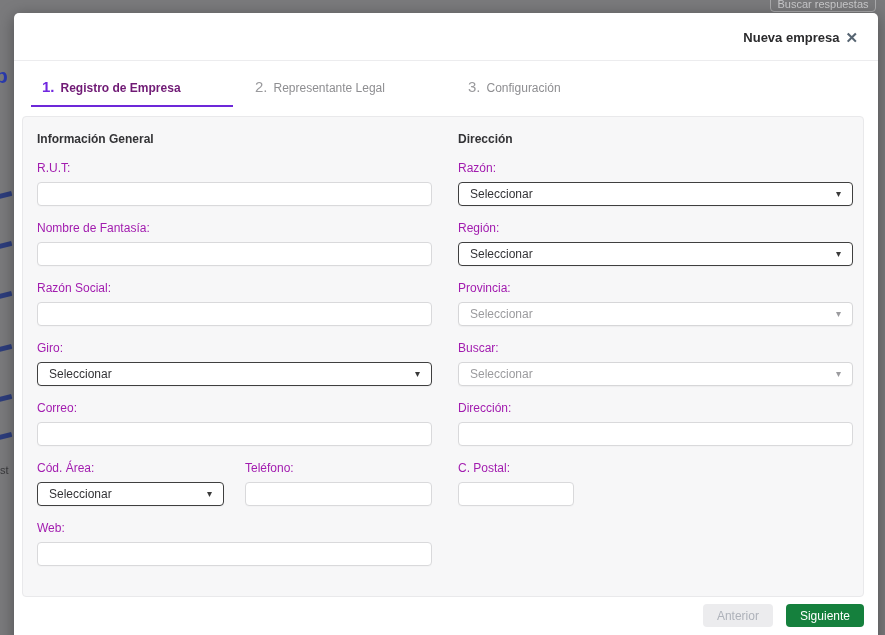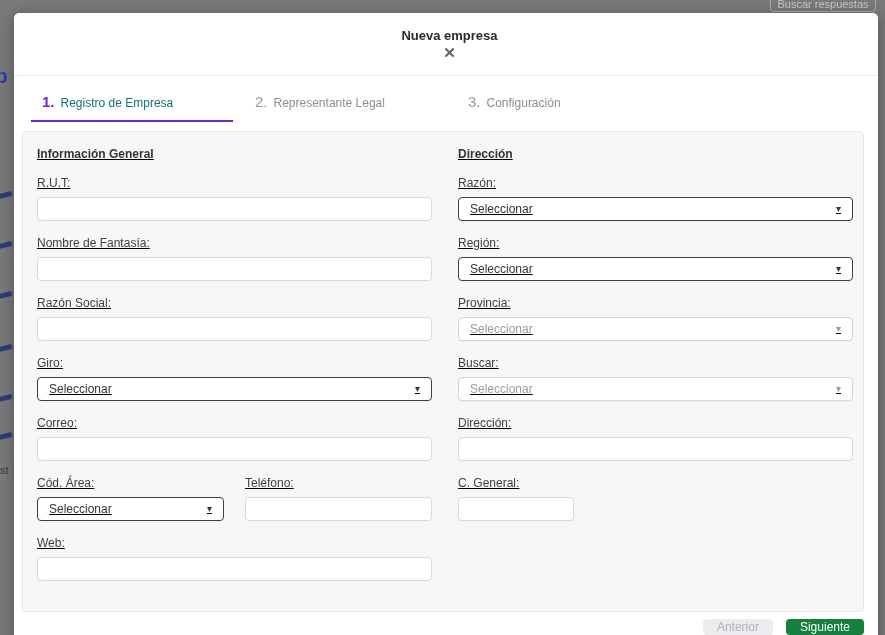--- a/index.html
+++ b/index.html
@@ -31,60 +31,59 @@
     font-size: 11px; color: #3a3a3c; font-weight: normal;
   }
 
   
   .modal {
     position: absolute; left: 14px; top: 13px; width: 864px; height: 640px;
     background: #ffffff; border-radius: 5px;
     box-shadow: 0 3px 16px rgba(0,0,0,0.35);
   }
   .modal-header {
-    display: flex; justify-content: space-between; align-items: center;
+    display: flex; justify-content: flex-end; align-items: center;
     padding: 15px 14px 13px 21px;
     border-bottom: 1px solid #ececee;
-    flex-direction: column;
   }
   .modal-title { font-size: 13px; font-weight: bold; color: #2b2b2d; }
   .close-btn {
     border: none; background: transparent; cursor: pointer;
     font-size: 15px; font-weight: bold; color: #566471; line-height: 1;
     padding: 2px 6px;
   }
 
   
   .tabs { display: flex; padding: 0 17px; margin-top: 17px; }
   .tab {
     width: 202px; margin-right: 11px; padding: 0 0 10px 11px;
     display: flex; align-items: baseline; gap: 6px;
     border-bottom: 2px solid transparent; cursor: pointer;
     background: transparent;
   }
   .tab .num { font-size: 15px; color: #9a9a9d; }
   .tab .lbl { font-size: 12px; color: #8e8e91; }
   .tab.active { border-bottom-color: #6d28d9; }
   .tab.active .num { color: #7127e0; font-weight: bold; }
-  .tab.active .lbl { color: #0f766e; font-weight: normal; }
+  .tab.active .lbl { color: #701a75; font-weight: bold; }
 
   
   .panel {
     margin: 9px 14px 0 8px;
     background: #f7f7f8;
     border: 1px solid #e9e9eb;
     border-radius: 4px;
     padding: 16px 10px 30px 14px;
     display: flex; gap: 26px;
     height: 481px;
   }
-  .col { flex: 1; min-width: 0; text-decoration: underline; }
+  .col { flex: 1; min-width: 0; }
   .section-heading { font-size: 12px; font-weight: bold; color: #333336; line-height: 13px; }
   .field { margin-top: 16px; }
-  .field-label { display: block; font-size: 12px; color: #404040; line-height: 12px; margin-bottom: 8px; }
+  .field-label { display: block; font-size: 12px; color: #a21caf; line-height: 12px; margin-bottom: 8px; }
   .text-input {
     width: 100%; height: 24px;
     border: 1px solid #d9d9db; border-radius: 4px; background: #fff;
     padding: 0 10px; font-size: 12px; color: #333;
     font-family: "Liberation Sans", sans-serif; outline: none;
     box-shadow: 0 1px 1px rgba(0,0,0,0.02);
   }
   .select {
     height: 24px; border: 1.5px solid #3f3f3f; border-radius: 4px; background: #fff;
     display: flex; align-items: center; justify-content: space-between;
@@ -95,21 +94,21 @@
   .select.disabled { border: 1px solid #d6d6d8; color: #9b9b9e; }
   .select.disabled .caret { color: #9b9b9e; }
 
   .row { display: flex; gap: 21px; margin-top: 16px; }
   .row .field { margin-top: 0; flex: 1; }
   .postal-input { width: 116px; }
 
   
   .footer { display: flex; justify-content: flex-end; gap: 13px; margin: 7px 14px 0 0; }
   .btn {
-    height: 16px; padding: 0 14px; border: none; border-radius: 4px;
+    height: 23px; padding: 0 14px; border: none; border-radius: 4px;
     font-size: 12px; font-family: "Liberation Sans", sans-serif; cursor: pointer;
   }
   .btn-back { background: #ececee; color: #aeb2ba; }
   .btn-next { background: #15803d; color: #ffffff; }
 </style>
 </head>
 <body>
 
 <div class="screen">
 
@@ -232,21 +231,21 @@
             <span class="caret">▾</span>
           </div>
         </div>
 
         <div class="field">
           <label class="field-label">Dirección:</label>
           <input class="text-input" type="text" style="">
         </div>
 
         <div class="field">
-          <label class="field-label">C. General:</label>
+          <label class="field-label">C. Postal:</label>
           <input class="text-input postal-input" type="text" style="">
         </div>
       </div>
     </div>
 
     <div class="footer">
       <button class="btn btn-back">Anterior</button>
       <button class="btn btn-next">Siguiente</button>
     </div>
 

